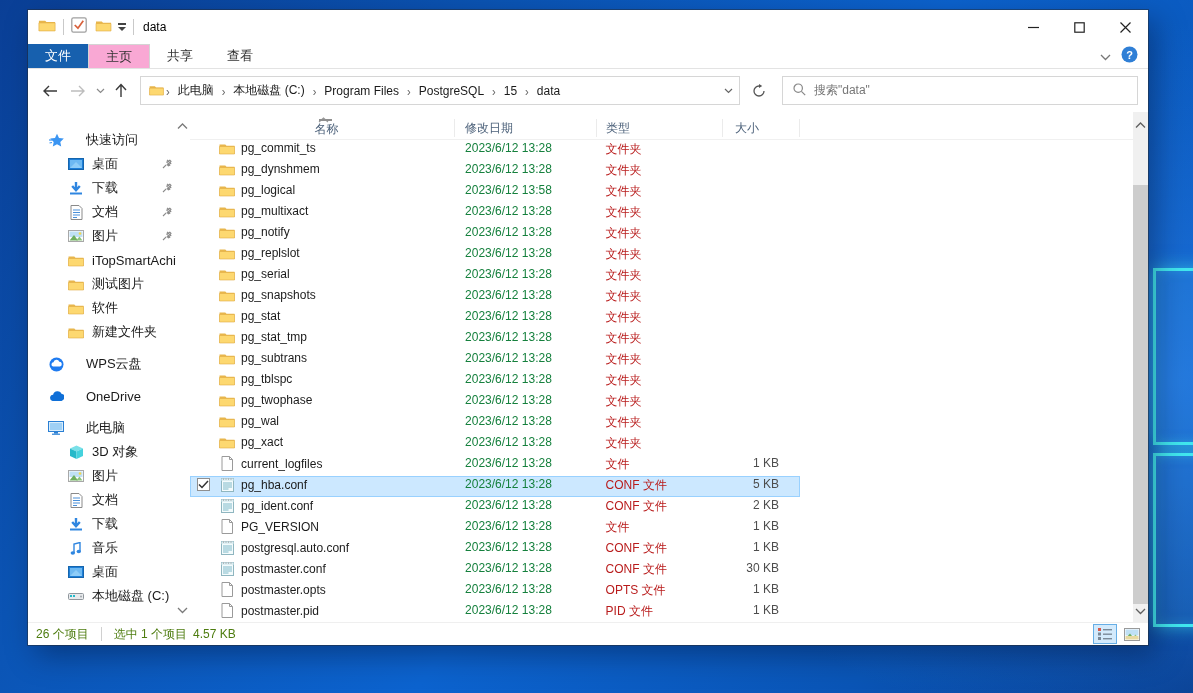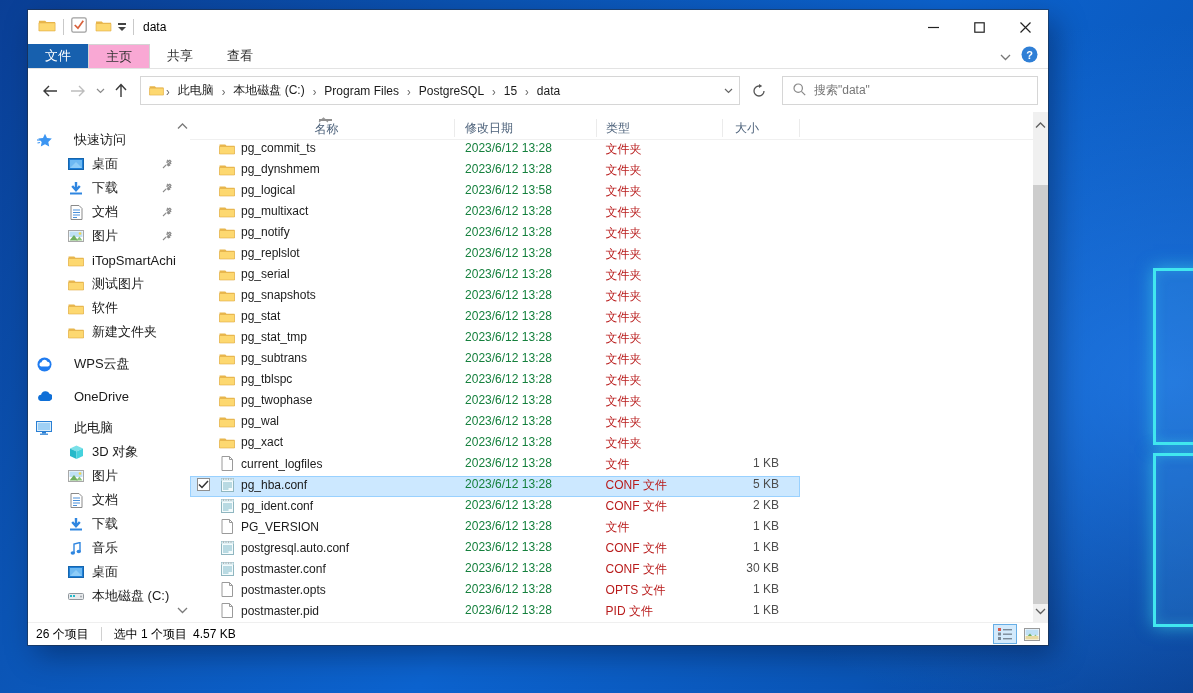--- a/index.html
+++ b/index.html
@@ -11,21 +11,21 @@
     background:
       radial-gradient(ellipse 900px 600px at 98% 55%, rgba(45,140,255,.55), rgba(0,0,0,0) 60%),
       linear-gradient(128deg,#0a3f96 0%,#0b54b4 28%,#0c63cf 55%,#0a55b6 80%,#093f90 100%);
     overflow:hidden; }
   .wall-pane { position:absolute; border:3px solid #41e7ef;
     background:rgba(90,195,255,.13); box-shadow:0 0 16px rgba(65,231,239,.55), inset 0 0 12px rgba(65,231,239,.25); }
   .pane1 { left:1153px; top:268px; width:70px; height:177px; }
   .pane2 { left:1153px; top:453px; width:70px; height:174px; }
 
   
-  .window { position:absolute; left:28px; top:10px; width:1020px; height:635px;
+  .window { position:absolute; left:28px; top:10px; width:1120px; height:635px;
     background:#fff; box-shadow:0 0 0 1px rgba(40,40,40,.45), 8px 10px 28px rgba(0,0,20,.35);
     display:flex; flex-direction:column; }
 
   
   .titlebar { height:34px; display:flex; align-items:center; padding-left:10px; background:#fff; flex:0 0 auto; }
   .tb-sep { width:1px; height:16px; background:#c9c9c9; margin:0 7px; }
   .qat-drop { display:flex; flex-direction:column; align-items:center; margin-left:6px; cursor:default; }
   .qat-drop .bar { width:8px; height:1.5px; background:#444; margin-bottom:2px; }
   .qat-drop .tri { width:0; height:0; border-left:4px solid transparent; border-right:4px solid transparent; border-top:4px solid #444; }
   .win-title { font-size:12px; color:#000; margin-left:2px; }
@@ -54,21 +54,21 @@
   .search-box { flex:1; height:29px; border:1px solid #d6d6d6; background:#fff; margin-left:8px;
     display:flex; align-items:center; padding-left:10px; gap:8px; }
   .search-text { font-size:12px; color:#767676; }
 
   
   .main { flex:1 1 auto; display:flex; overflow:hidden; background:#fff; }
 
   
   .sidebar { width:148px; padding-top:16px; overflow:hidden; flex:0 0 auto; }
   .side-item { height:24px; display:flex; align-items:center; gap:8px; font-size:13px; color:#1a1a1a; white-space:nowrap; }
-  .side-item.lvl0 { padding-left:8px;gap:22px; }
+  .side-item.lvl0 { padding-left:20px;gap:22px; }
   .side-item.lvl1 { padding-left:40px; }
   .side-item.gap { margin-top:8px; }
   .side-item .lbl { overflow:hidden; }
   .side-item .pin { margin-left:auto; padding-right:4px; flex:0 0 auto; }
   .side-scroll { width:14px; position:relative; background:#fff; flex:0 0 auto; }
   .side-scroll .up { position:absolute; top:4px; left:1px; }
   .side-scroll .down { position:absolute; bottom:4px; left:1px; }
 
   
   .filelist { flex:1; position:relative; overflow:hidden; }
@@ -89,21 +89,21 @@
   .checkbox { width:13px; height:13px; border:1px solid #8f8f8f; background:#fff; display:flex; align-items:center; justify-content:center; }
 
   
   .vscroll { width:15px; background:#f0f0f0; position:relative; flex:0 0 auto; }
   .vscroll .up { position:absolute; top:3px; left:2px; }
   .vscroll .down { position:absolute; bottom:3px; left:2px; }
   .vscroll .thumb { position:absolute; left:0; width:15px; top:73px; bottom:18px; background:#cdcdcd; }
 
   
   .statusbar { height:23px; border-top:1px solid #efefef; display:flex; align-items:center;
-    padding-left:8px; font-size:12px; color:#000000; flex:0 0 auto; background:#fff; }
+    padding-left:8px; font-size:12px; color:#4d7c0f; flex:0 0 auto; background:#fff; }
   .st-sep { width:1px; height:14px; background:#d0d0d0; margin:0 12px; }
   .st-right { margin-left:auto; display:flex; align-items:center; gap:3px; padding-right:4px; }
   .view-btn { width:24px; height:20px; display:flex; align-items:center; justify-content:center; border:1px solid transparent; }
   .view-btn.active { border-color:#66aee6; background:#d3eafc; }
 </style>
 </head>
 <body>
 
 <div class="desktop">
   <div class="wall-pane pane1"></div>

